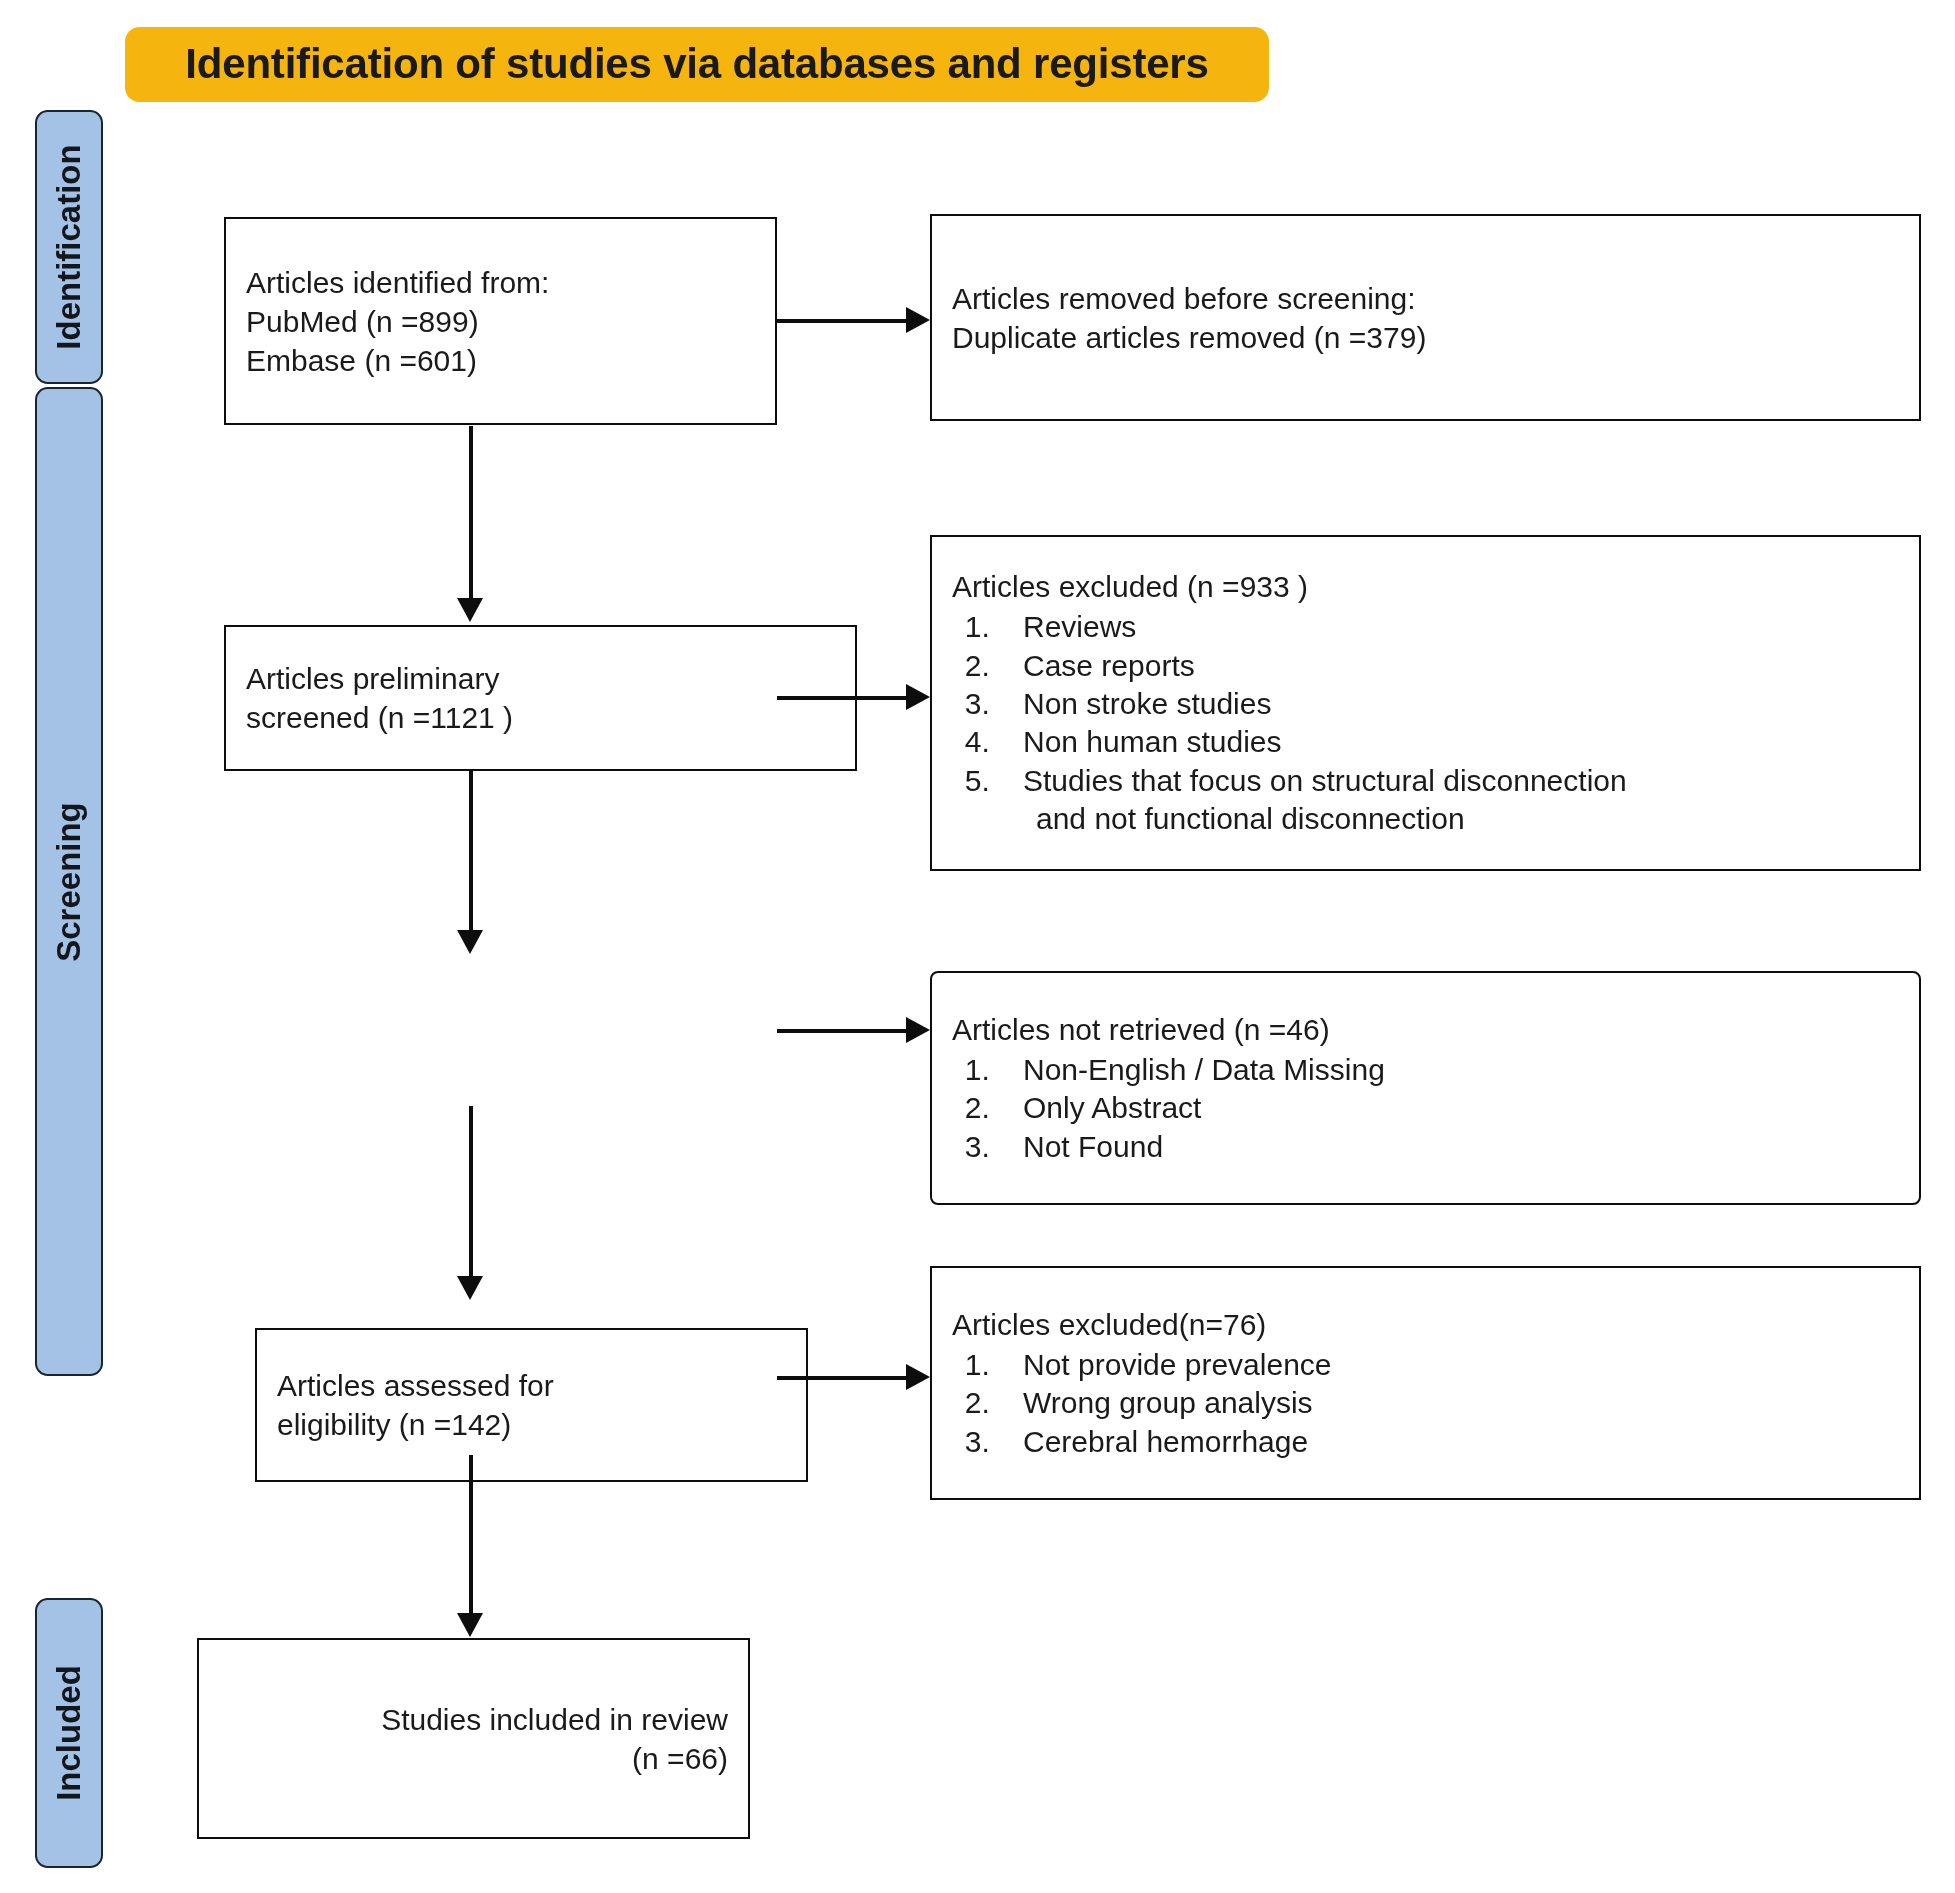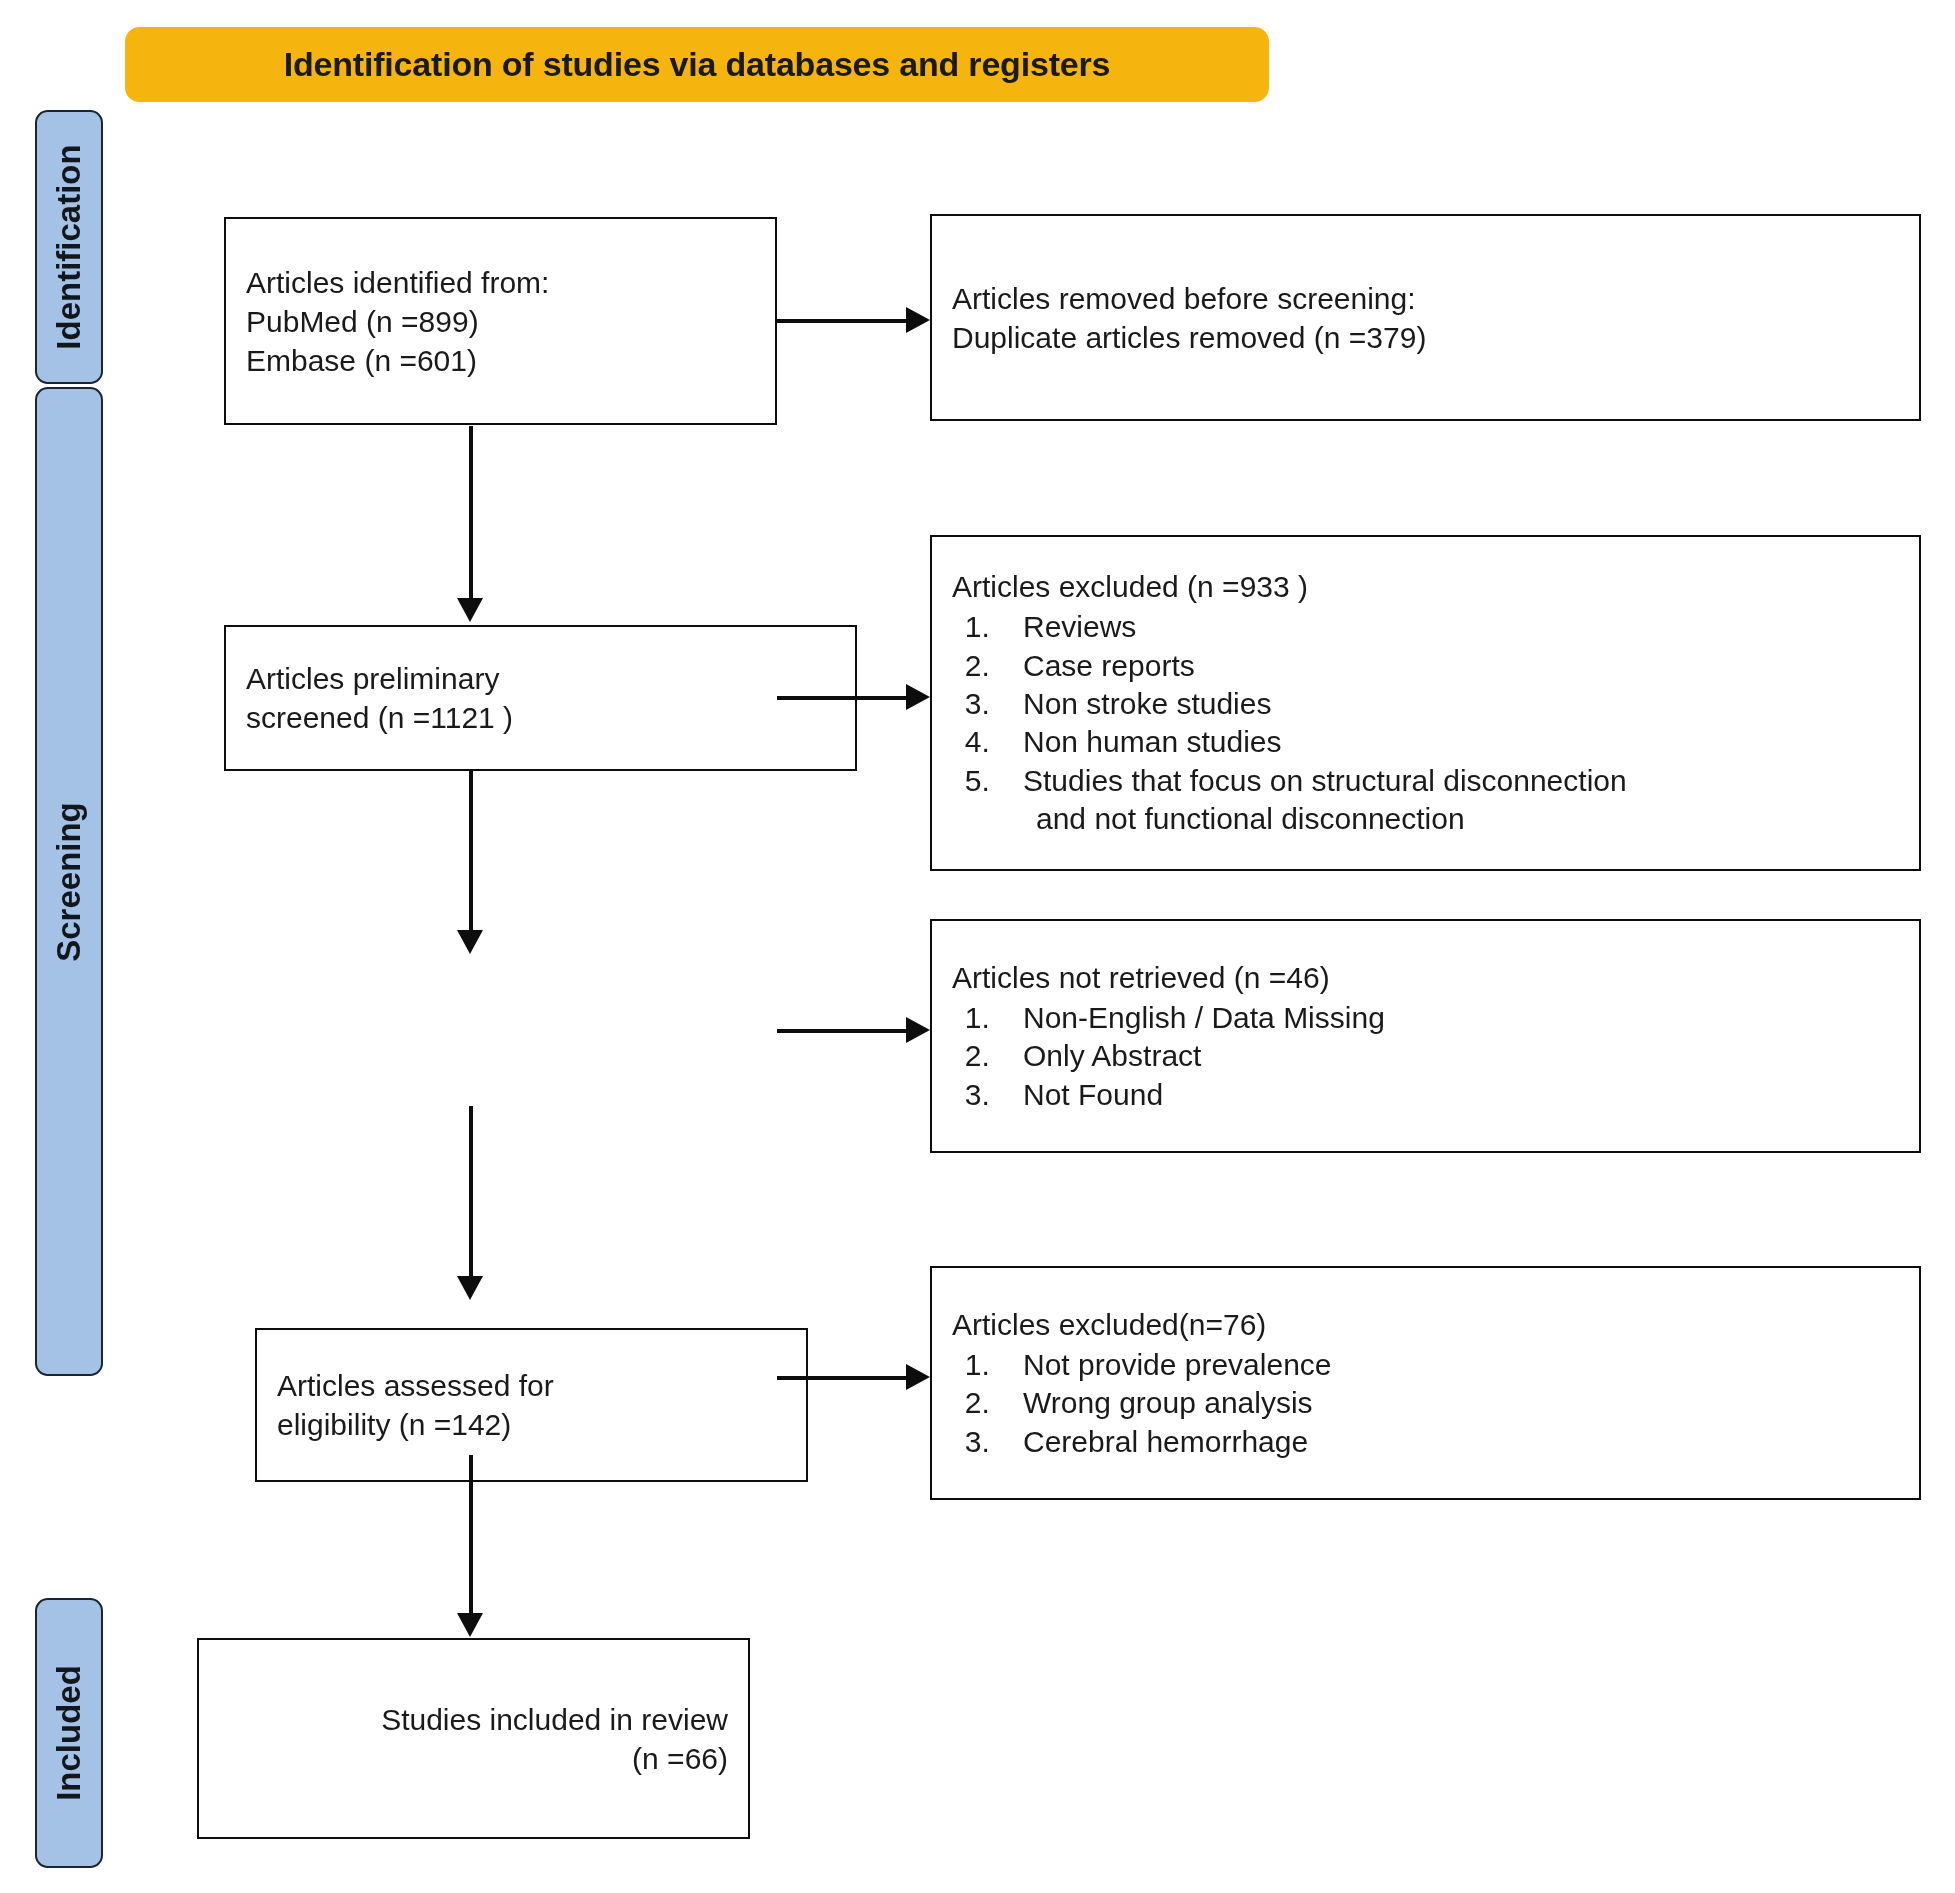--- a/index.html
+++ b/index.html
@@ -26,21 +26,21 @@
     width: 1144px;
     height: 75px;
     background: #f6b40e;
     border-radius: 14.6px;
     display: flex;
     align-items: center;
     justify-content: center;
     box-sizing: border-box;
   }
   .banner-title {
-    font-size: 34px;
+    font-size: 42px;
     font-weight: bold;
     color: #1a1a1a;
     letter-spacing: -0.2px;
     white-space: nowrap;
   }
 
   
   .rail {
     position: absolute;
     background: #a4c2e5;
@@ -119,21 +119,21 @@
   
   #box-identified   { left: 224px; top: 217px;  width: 553px; height: 208px; }
   #box-prelim       { left: 224px; top: 625px;  width: 633px; height: 146px; }
   #box-fulltext     { left: 224px; top: 956px; width: 553px; height: 150px; }
   #box-eligibility  { left: 224px; top: 1328px; width: 553px; height: 154px; margin-left: 31px; }
   #box-included     { left: 197px; top: 1638px; width: 553px; height: 201px; align-items: flex-end; }
 
   
   #box-removed      { left: 930px; top: 214px;  width: 991px; height: 207px; }
   #box-excluded1    { left: 930px; top: 535px;  width: 991px; height: 336px; }
-  #box-notretrieved { left: 930px; top: 919px; width: 991px; height: 234px; }
+  #box-notretrieved { left: 930px; top: 971px; width: 991px; height: 234px; border-radius: 8px; }
   #box-excluded2    { left: 930px; top: 1266px; width: 991px; height: 234px; }
 
   
   .conn {
     position: absolute;
     background: #0d0d0d;
   }
   .conn-v { width: 3.7px; }
   .conn-h { height: 3.7px; }
   .arrow-down {

